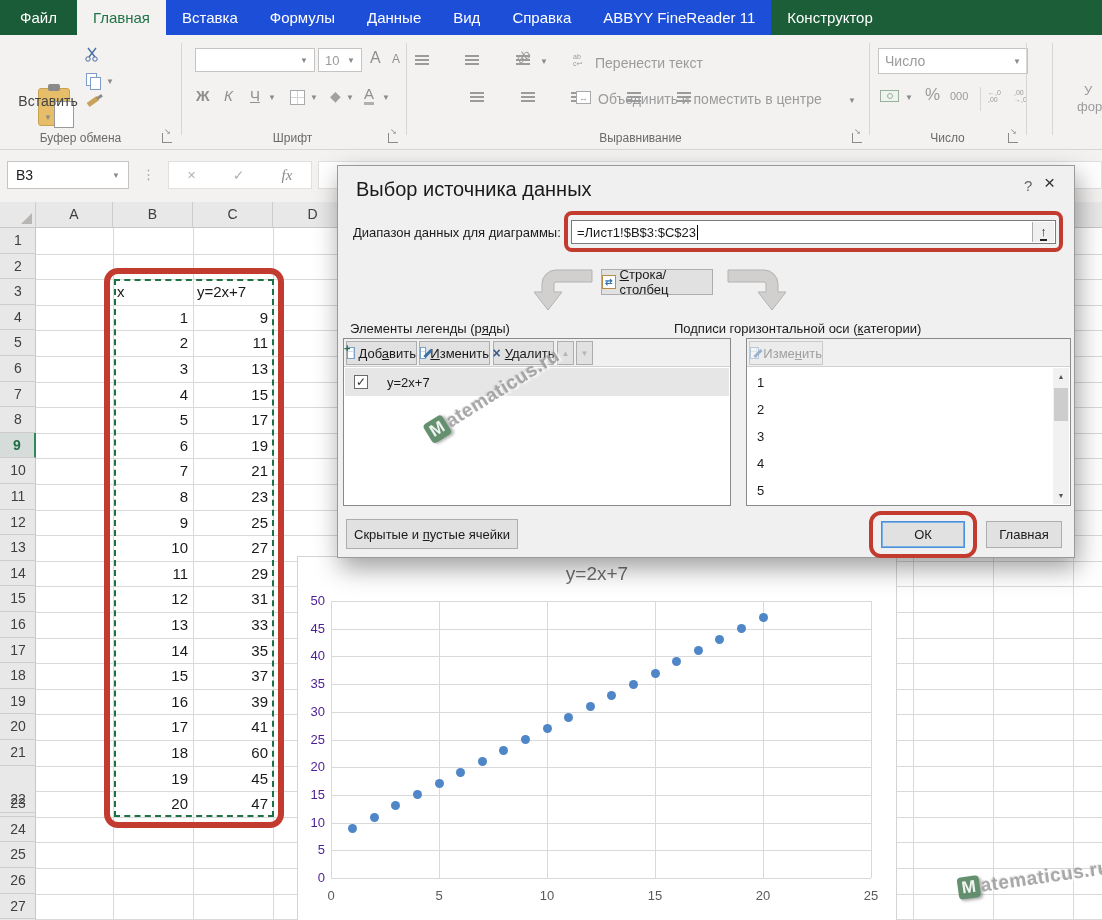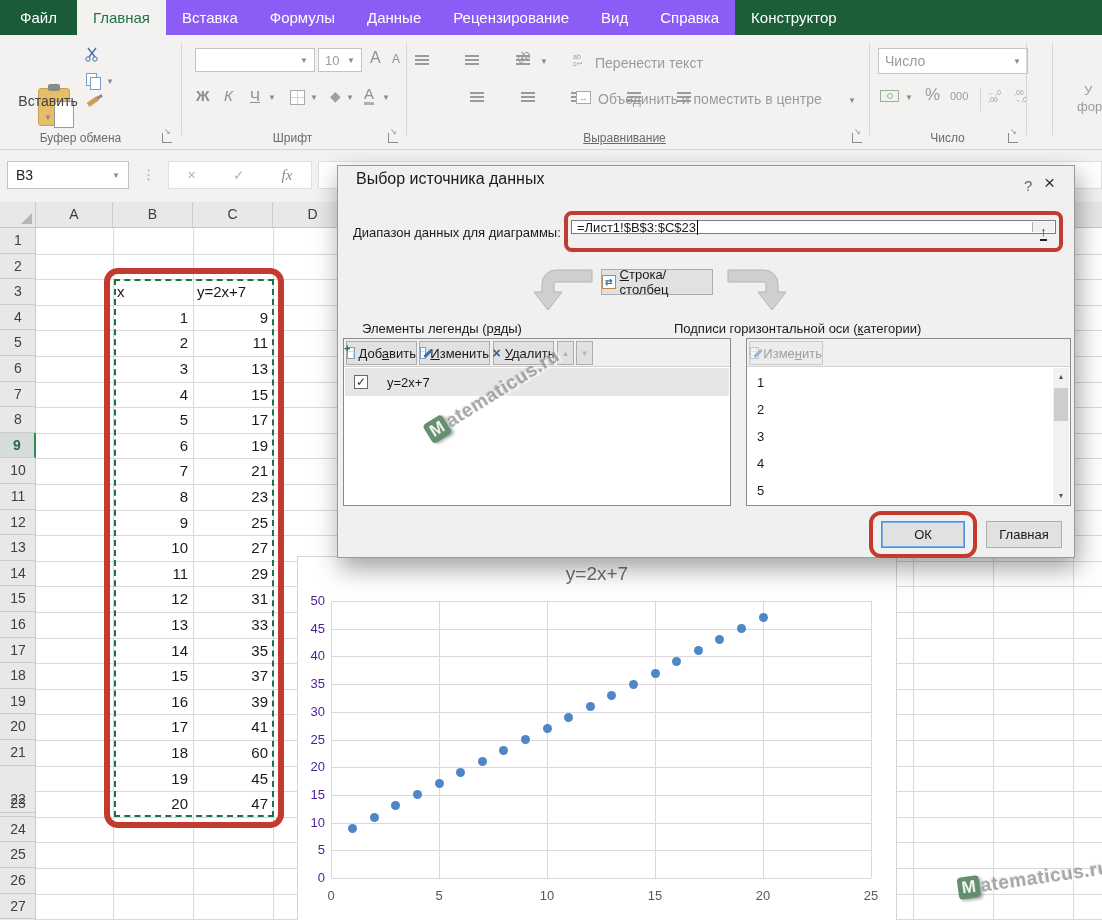--- a/index.html
+++ b/index.html
@@ -2,21 +2,21 @@
 <html><head>
 <meta charset="utf-8">
 <style>
   * { margin:0; padding:0; box-sizing:border-box; }
   html,body { width:1102px; height:920px; }
   body { position:relative; overflow:hidden; font-family:"Liberation Sans", sans-serif;
          background:#f3f2f1; -webkit-font-smoothing:antialiased; }
   .abs { position:absolute; }
 
   
-  #tabbar { position:absolute; left:0; top:0; width:1102px; height:35px; background:#8b5cf6;
+  #tabbar { position:absolute; left:0; top:0; width:1102px; height:35px; background:#1d4ed8;
             display:flex; align-items:stretch; overflow:hidden; }
   .tab { color:#fff; font-size:15px; display:flex; align-items:center; padding:0 16px; white-space:nowrap; }
   .tab.file { background:#1a5c38; padding:0 20px; }
   .tab.active { background:#f3f2f1; color:#217346; }
   .tab.contextual { background:#1b5e38; flex:1; }
 
   
   #ribbon { position:absolute; left:0; top:35px; width:1102px; height:115px; background:#f3f2f1;
             border-bottom:1px solid #d8d6d4; }
   .vsep { position:absolute; top:8px; height:92px; width:1px; background:#d8d6d4; }
@@ -85,27 +85,27 @@
   .wm { position:absolute; display:flex; align-items:center; gap:1px; opacity:.85; pointer-events:none; }
   .wm-m { display:inline-block; width:22px; height:22px; background:#4a7d57; color:#eef3ee; font-weight:bold;
           font-size:17px; text-align:center; line-height:22px; border-radius:4px;
           box-shadow:2px 2px 3px rgba(120,120,120,.7); }
   .wm-t { font-size:19px; font-weight:bold; color:#9a9a9a; text-shadow:2px 2px 2px rgba(255,255,255,.9),
           -1px -1px 1px rgba(160,160,160,.4); letter-spacing:.5px; }
 
   
   #dialog { position:absolute; left:337px; top:165px; width:738px; height:393px; background:#f0f0f0;
             border:1px solid #9a9a9a; box-shadow:3px 10px 24px rgba(0,0,0,.38); font-size:13px; color:#1a1a1a; }
-  #dlg-title { position:absolute; left:18px; top:4px; font-size:16px; }
+  #dlg-title { position:absolute; left:18px; top:12px; font-size:20px; }
   #dlg-help { position:absolute; left:686px; top:11px; font-size:15px; color:#666; }
   #dlg-close { position:absolute; left:706px; top:6px; font-size:19px; color:#333; }
   #range-label { position:absolute; left:15px; top:59px; }
   #range-annot { position:absolute; left:226px; top:45px; width:499px; height:41px; border:4px solid #c23b2e;
                  border-radius:8px; }
-  #range-input { position:absolute; left:233px; top:54px; width:485px; height:14px; background:#fff;
+  #range-input { position:absolute; left:233px; top:54px; width:485px; height:24px; background:#fff;
                  border:1px solid #7a7a7a; display:flex; align-items:center; }
   #range-value { padding-left:5px; white-space:pre; }
   .caret { display:inline-block; width:1px; height:15px; background:#000; margin-left:1px; }
   #range-pick { position:absolute; right:1px; top:1px; bottom:1px; width:22px; background:#f0f0f0;
                 border-left:1px solid #adadad; text-align:center; }
   #range-pick span { display:inline-block; font-weight:bold; font-size:13px; color:#222;
                      border-bottom:2px solid #222; line-height:15px; margin-top:2px; }
   .dlg-btn { position:absolute; background:#e1e1e1; border:1px solid #adadad; display:flex; align-items:center;
              justify-content:center; gap:4px; font-size:13px; color:#1a1a1a; }
   .dlg-btn.disabled { background:#ececec; border-color:#c9c9c9; color:#9f9f9f; }
@@ -146,23 +146,23 @@
 </style>
 </head>
 <body>
 
 <div id="tabbar">
     <div class="tab file">Файл</div>
     <div class="tab active">Главная</div>
     <div class="tab">Вставка</div>
     <div class="tab">Формулы</div>
     <div class="tab">Данные</div>
-    <div class="tab">Рецензирование</div>
     <div class="tab">Вид</div>
     <div class="tab">Справка</div>
+    <div class="tab">ABBYY FineReader 11</div>
     <div class="tab contextual">Конструктор</div>
   </div>
 
 <div id="ribbon">
   
   <div class="abs" style="left:8px;top:8px;width:80px;height:86px;">
     <span class="clip-body"></span>
     <span class="clip-top"></span>
     <span class="clip-page"></span>
     <span class="abs" style="left:-8px;top:50px;width:96px;text-align:center;font-size:14px;color:#444;">Вставить</span>
@@ -224,21 +224,21 @@
   <span class="abs gray" style="left:595px;top:20px;font-size:14px;">Перенести текст</span>
   <span class="abs bars" style="left:415px;top:54px;"></span>
   <span class="abs bars" style="left:447px;top:54px;"></span>
   <span class="abs bars" style="left:479px;top:54px;"></span>
   <span class="abs bars" style="left:516px;top:54px;"></span>
   <span class="abs bars" style="left:548px;top:54px;"></span>
   <span class="abs" style="left:576px;top:56px;width:15px;height:13px;border:1px solid #a9a9a9;background:#fff;
         text-align:center;font-size:9px;color:#9b9b9b;line-height:12px;"><span>↔</span></span>
   <span class="abs gray" style="left:598px;top:56px;font-size:14px;">Объединить и поместить в центре</span>
   <span class="abs ddv" style="left:848px;top:61px;">▼</span>
-  <span class="grp-label" style="left:552px;width:145px;text-decoration:underline;">Выравнивание</span>
+  <span class="grp-label" style="left:568px;width:145px;">Выравнивание</span>
   <span class="launcher" style="left:852px;"></span>
   <span class="vsep" style="left:869px;"></span>
 
   
   <span class="combo" style="left:878px;top:13px;width:150px;height:26px;font-size:14px;">
     <span>Число</span>
       <span class="dd">▼</span>
     </span>
   <span class="abs" style="left:880px;top:55px;width:19px;height:12px;border:1px solid #9ab09a;background:#eef3ee;">
     <span class="abs" style="left:6px;top:2px;width:6px;height:6px;border:1px solid #9ab09a;border-radius:50%;"></span>
@@ -482,21 +482,21 @@
     <path d="M58,4 L22,4 A14 14 0 0 0 8,18 L8,26 L0,26 L14,44 L28,26 L20,26 L20,18 A2 2 0 0 1 22,16 L58,16 Z" fill="#d2d0ce" stroke="#b5b3b1"></path>
   </svg>
   <svg class="arrow-svg" width="60" height="46" style="left:388px;top:100px;">
     <path d="M2,4 L38,4 A14 14 0 0 1 52,18 L52,26 L60,26 L46,44 L32,26 L40,26 L40,18 A2 2 0 0 0 38,16 L2,16 Z" fill="#d2d0ce" stroke="#b5b3b1"></path>
   </svg>
   <div class="dlg-btn" id="rowcol-btn">
     <span class="swap-icon">⇄</span>
     <span><u>С</u>трока/столбец</span>
   </div>
 
-  <div class="sect-label" style="left:24px;"><span>Элементы легенды (р<u>я</u>ды)</span></div>
+  <div class="sect-label" style="left:12px;"><span>Элементы легенды (р<u>я</u>ды)</span></div>
   <div class="sect-label" style="left:336px;"><span>Подписи горизонтальной оси (<u>к</u>атегории)</span></div>
 
   <div class="listbox" id="legend-box">
     <div class="strip"></div>
     <div class="dlg-btn" style="left:2px;top:2px;width:71px;height:24px;">
       <span class="grid-icon">
         <span class="plus-badge">+</span>
         </span>
       <span>Доб<u>а</u>вить</span>
     </div>
@@ -539,20 +539,23 @@
         <div class="cat-item" style="top: 117px;">4</div>
         <div class="cat-item" style="top: 144px;">5</div>
       </div>
     <div id="cat-scroll">
       <span class="scr-btn" style="top:0;">▲</span>
       <span id="scr-thumb"></span>
       <span class="scr-btn" style="bottom:0;">▼</span>
     </div>
   </div>
 
+  <div class="dlg-btn" id="hidden-btn">
+    <span>Скрытые и <u>п</u>устые ячейки</span>
+    </div>
   <div class="dlg-btn" id="ok-btn">
     <span>ОК</span>
     </div>
   <div id="ok-annot"></div>
   <div class="dlg-btn" id="cancel-btn">
     <span>Главная</span>
     </div>
 
   <div class="wm" style="left:90px;top:258px;transform:rotate(-32deg);transform-origin:left center;">
     <span class="wm-m">M</span>

